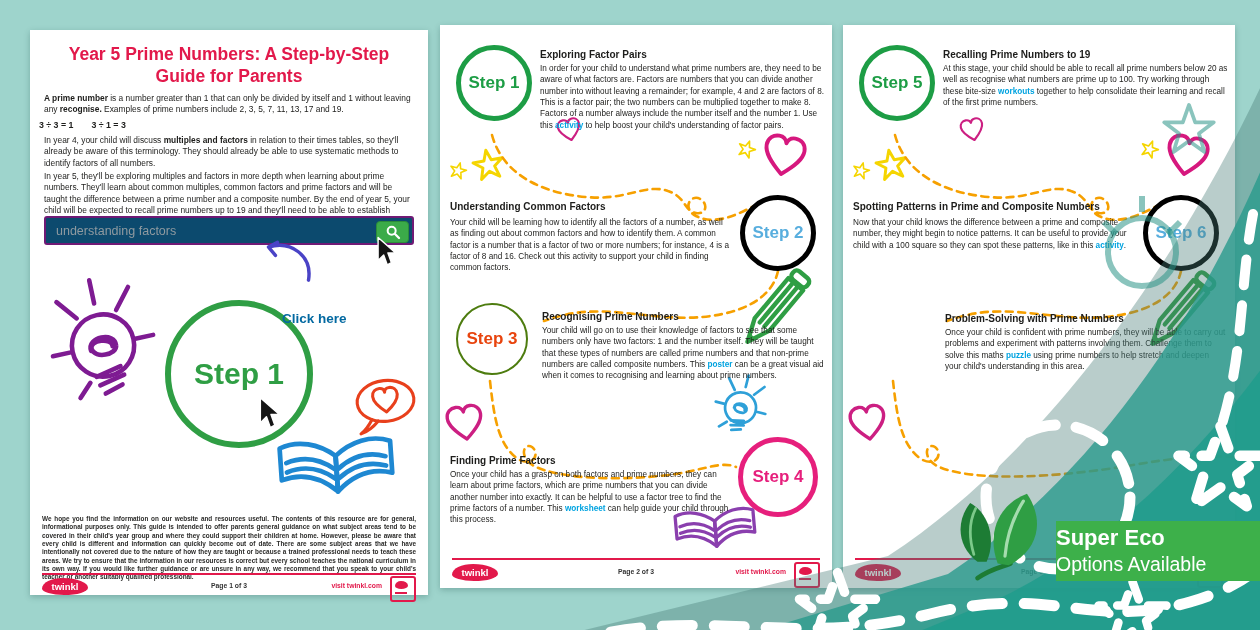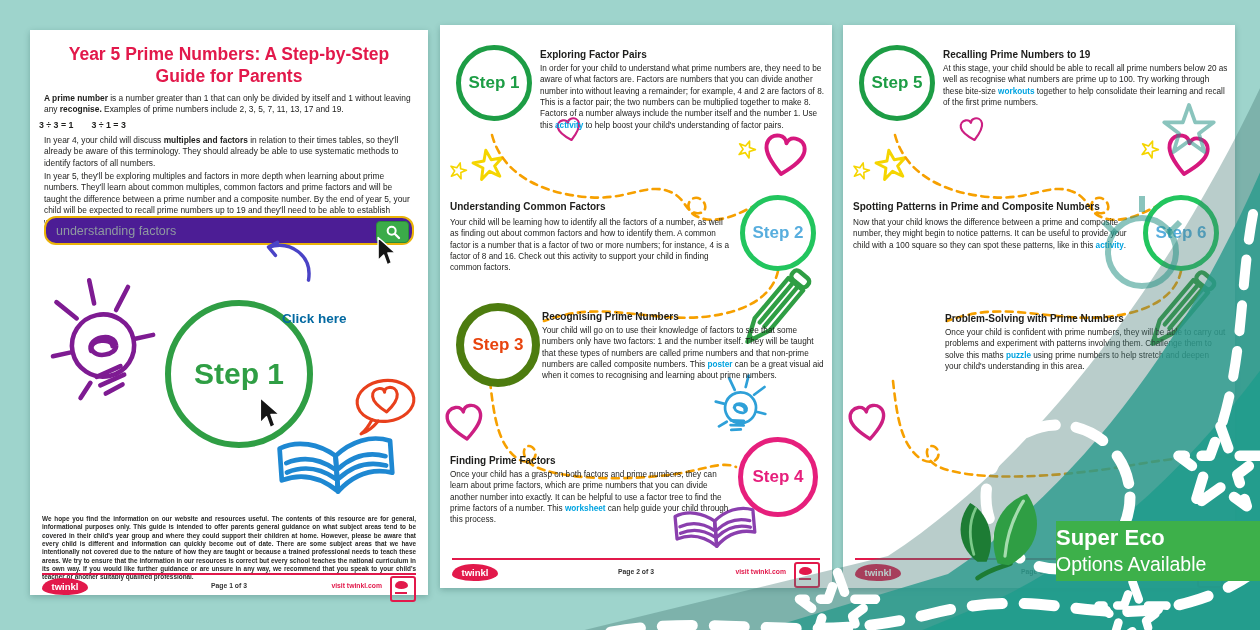--- a/index.html
+++ b/index.html
@@ -8,37 +8,37 @@
   .page{position:absolute;background:#fff;box-shadow:0 2px 6px rgba(20,70,65,.28);z-index:1;}
   .doodle{position:absolute;pointer-events:none;}
   .doodle use{fill:none;stroke:currentColor;stroke-linecap:round;stroke-linejoin:round;}
   .sw8 use{stroke-width:8;} .sw5 use{stroke-width:5;} .sw6 use{stroke-width:6;}
   
   .title{position:absolute;left:0;right:0;text-align:center;font-weight:bold;color:#e2194b;
          font-size:17.5px;line-height:1.25;}
   .para{position:absolute;font-size:8.4px;line-height:1.36;margin:0;}
   .eq{position:absolute;left:0;right:0;font-size:8.8px;font-weight:bold;}
   .eq span{margin:0 9px;}
-  .searchbar{position:absolute;border:2px solid #eab308;border-radius:12px;background:#4c1d95;}
+  .searchbar{position:absolute;border:2px solid #701a75;border-radius:3px;background:#0c4a6e;}
   .searchbar input{position:absolute;left:8px;top:2px;width:300px;height:20px;border:none;outline:none;
          font-size:12.5px;color:#8f9aa0;font-family:inherit;background:transparent;}
   .searchbtn{position:absolute;right:3px;top:2.5px;width:31px;height:20px;background:#3bab49;
          border:1.5px solid #2c8c3a;border-radius:4px;display:flex;align-items:center;justify-content:center;cursor:pointer;}
   .bigcirc{position:absolute;width:136px;height:136px;border:6px solid #2f9e44;border-radius:50%;
          display:flex;align-items:center;justify-content:center;background:#fff;}
   .bigcirc span{font-size:30px;font-weight:bold;color:#2f9e44;}
   .clickhere{position:absolute;font-size:13.5px;font-weight:bold;color:#0369a1;}
   .smallprint{position:absolute;font-size:6.4px;line-height:1.3;font-weight:bold;color:#2a2a28;
          text-align:justify;margin:0;}
   
   .circ{position:absolute;border-radius:50%;background:#fff;display:flex;align-items:center;justify-content:center;z-index:2;}
   .circ span{font-weight:bold;font-size:17px;}
   .c-green{border:5px solid #1d9d45;color:#1d9d45;}
-  .c-blue{border:5px solid #22c55e;color:#58aede;}
-  .c-orange{border:8px solid #4d7c0f;color:#e8440e;}
+  .c-blue{border:5px solid #000000;color:#58aede;}
+  .c-orange{border:2px solid #4d7c0f;color:#e8440e;}
   .c-pink{border:5px solid #e61f7c;color:#e61f7c;}
   .stitle{position:absolute;font-size:10px;font-weight:bold;margin:0;z-index:2;}
   .sbody{position:absolute;font-size:8.2px;line-height:1.38;margin:0;z-index:2;}
   .link{color:#00a3e0;font-weight:bold;cursor:pointer;margin-top:32px;}
   .dashsvg{position:absolute;left:0;top:0;pointer-events:none;z-index:1;}
   
   .footrule{position:absolute;left:12px;right:12px;border-top:2px solid #e2194b;}
   .footer{position:absolute;left:12px;right:12px;height:22px;}
   .tlogo{position:absolute;left:0;top:2px;width:46px;height:17px;background:#e2194b;
          border-radius:46% 54% 52% 48% / 62% 58% 42% 38%;color:#fff;font-size:9.5px;font-weight:bold;

